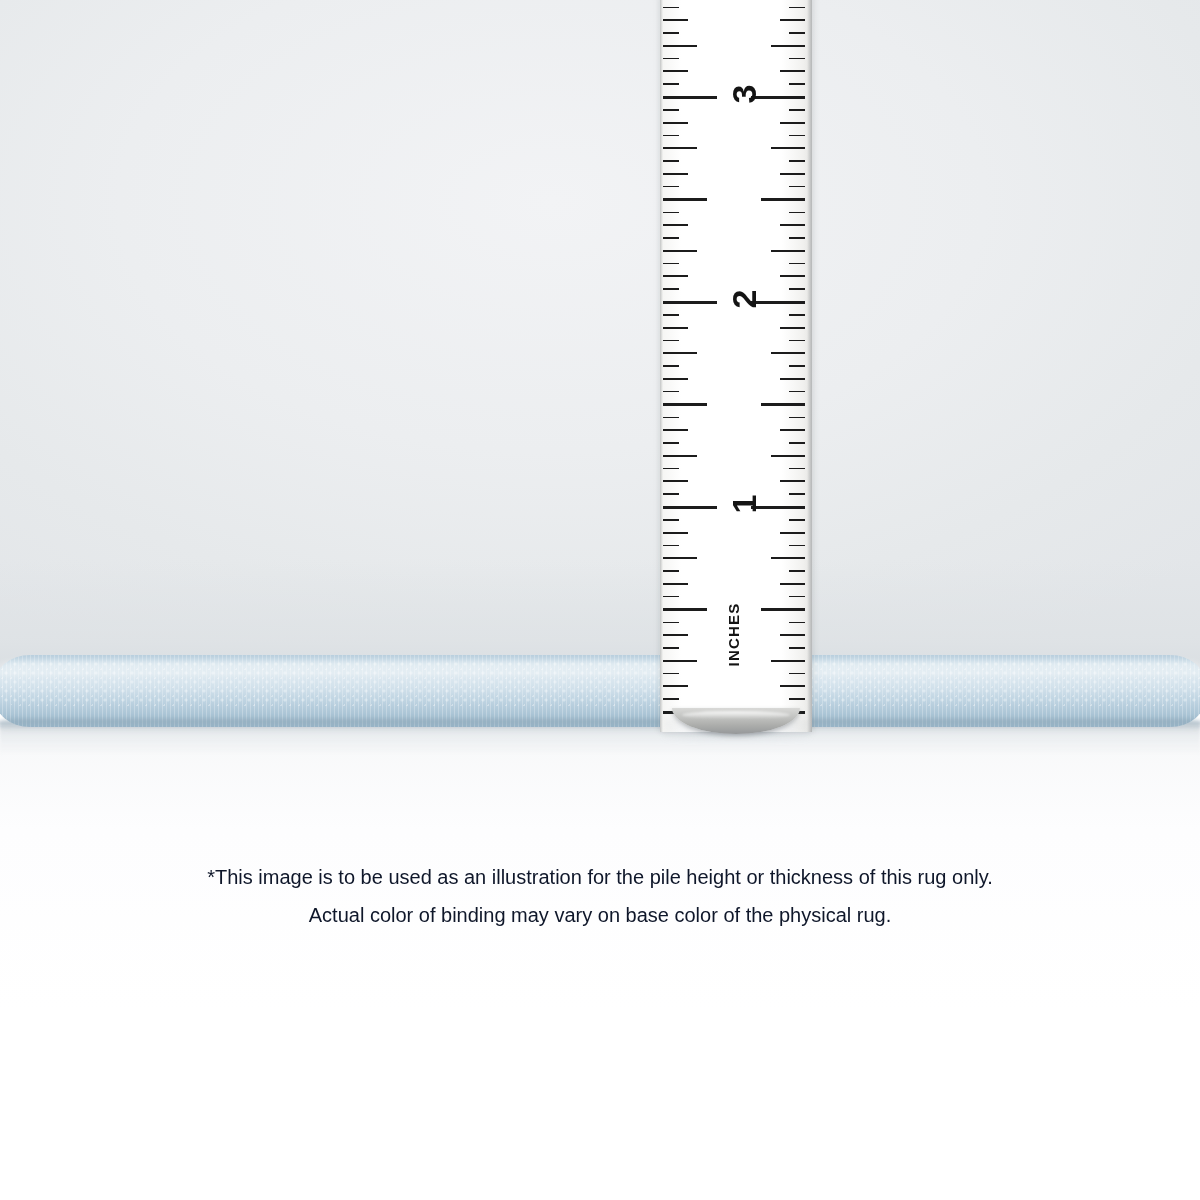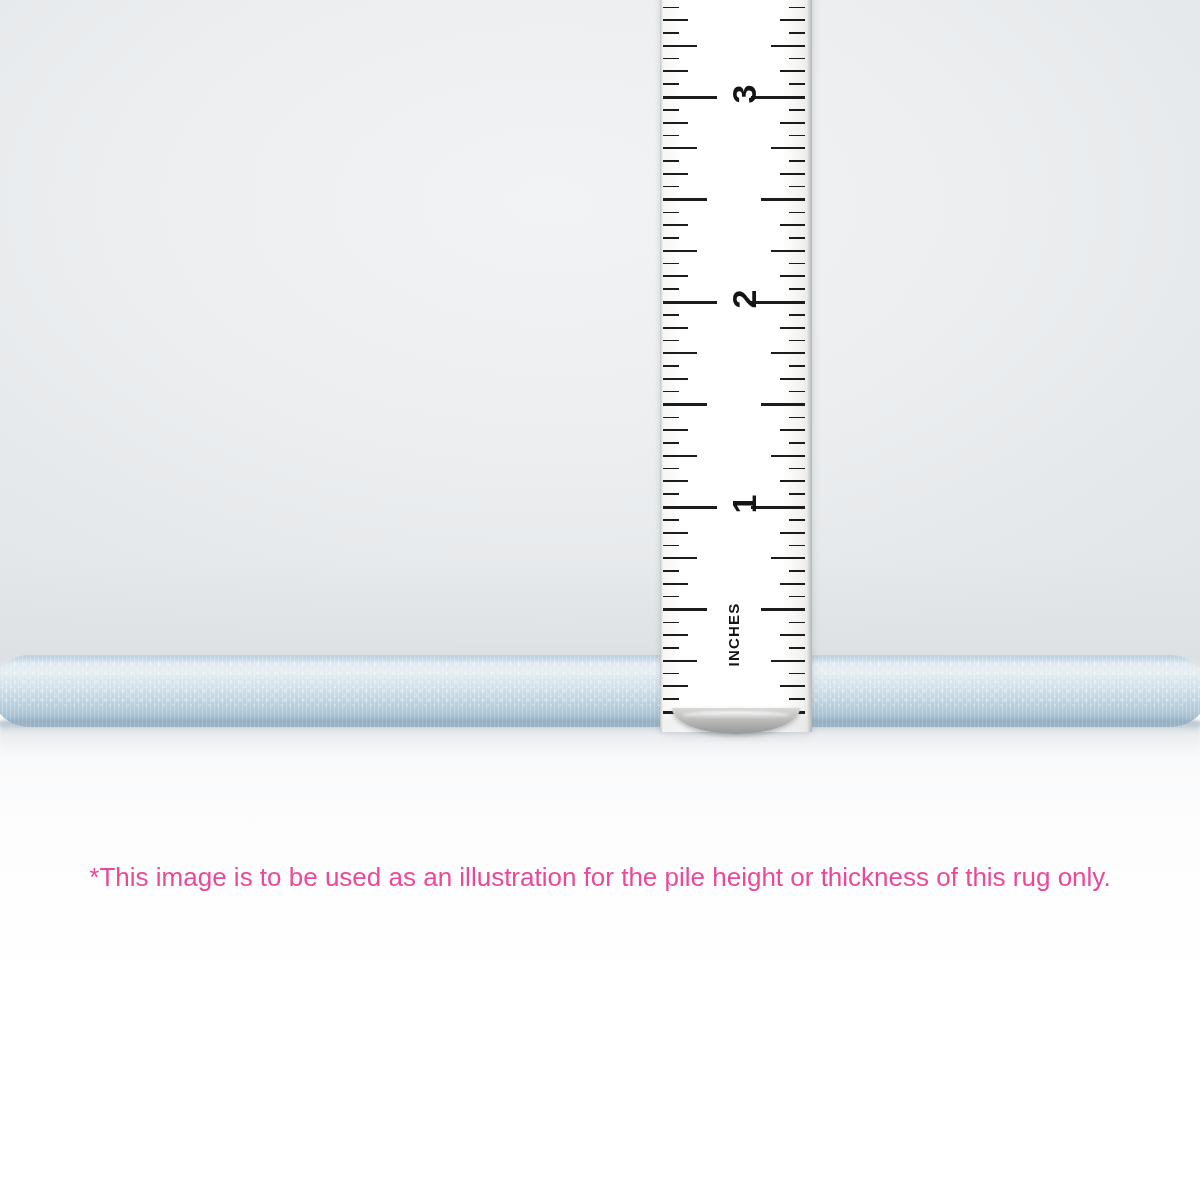--- a/index.html
+++ b/index.html
@@ -217,22 +217,22 @@
     filter: blur(3px);
   }
 
   
   .caption {
     position: absolute;
     left: 0;
     top: 858px;
     width: 1200px;
     text-align: center;
-    color: #ec4899;
-    font-size: 26px;
+    color: #0f172a;
+    font-size: 20px;
     line-height: 38px;
     font-family: "Liberation Sans", sans-serif;
   }
   .caption .line { display: block; }
 </style>
 </head>
 <body>
 
 <div id="scene">
 
@@ -374,15 +374,16 @@
     <div class="inches-label" id="inches" style="left: 42px; top: 629.9px;">INCHES</div>
   </div>
 
   <div class="tape-shadow"></div>
   <div class="tape-tip">
     <div class="tape-tip-gloss"></div>
   </div>
 
   <div class="caption">
     <span class="line">*This image is to be used as an illustration for the pile height or thickness of this rug only.</span>
+    <span class="line">Actual color of binding may vary on base color of the physical rug.</span>
   </div>
 
 </div>
 
 </body></html>

